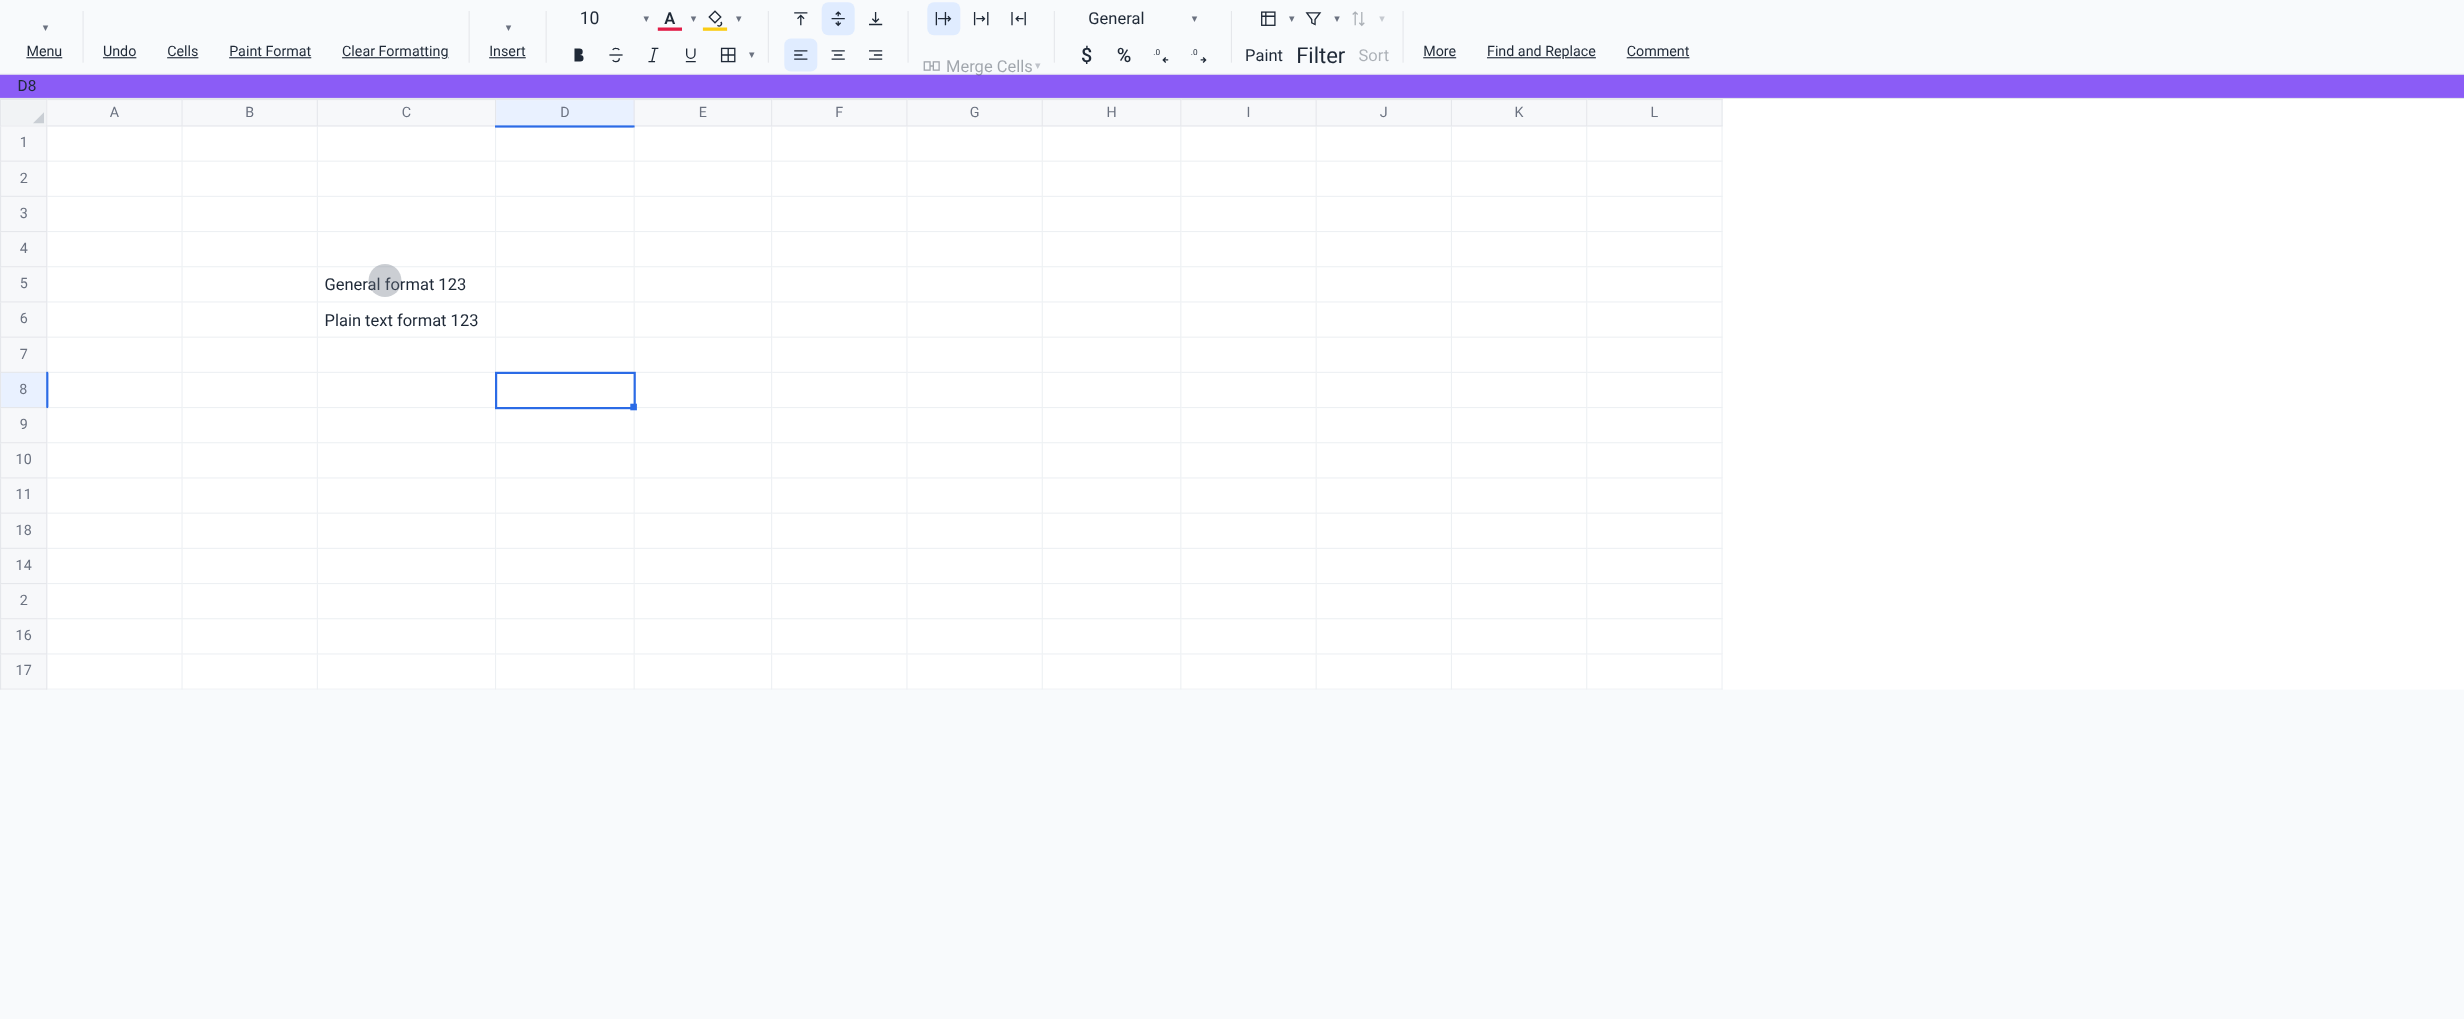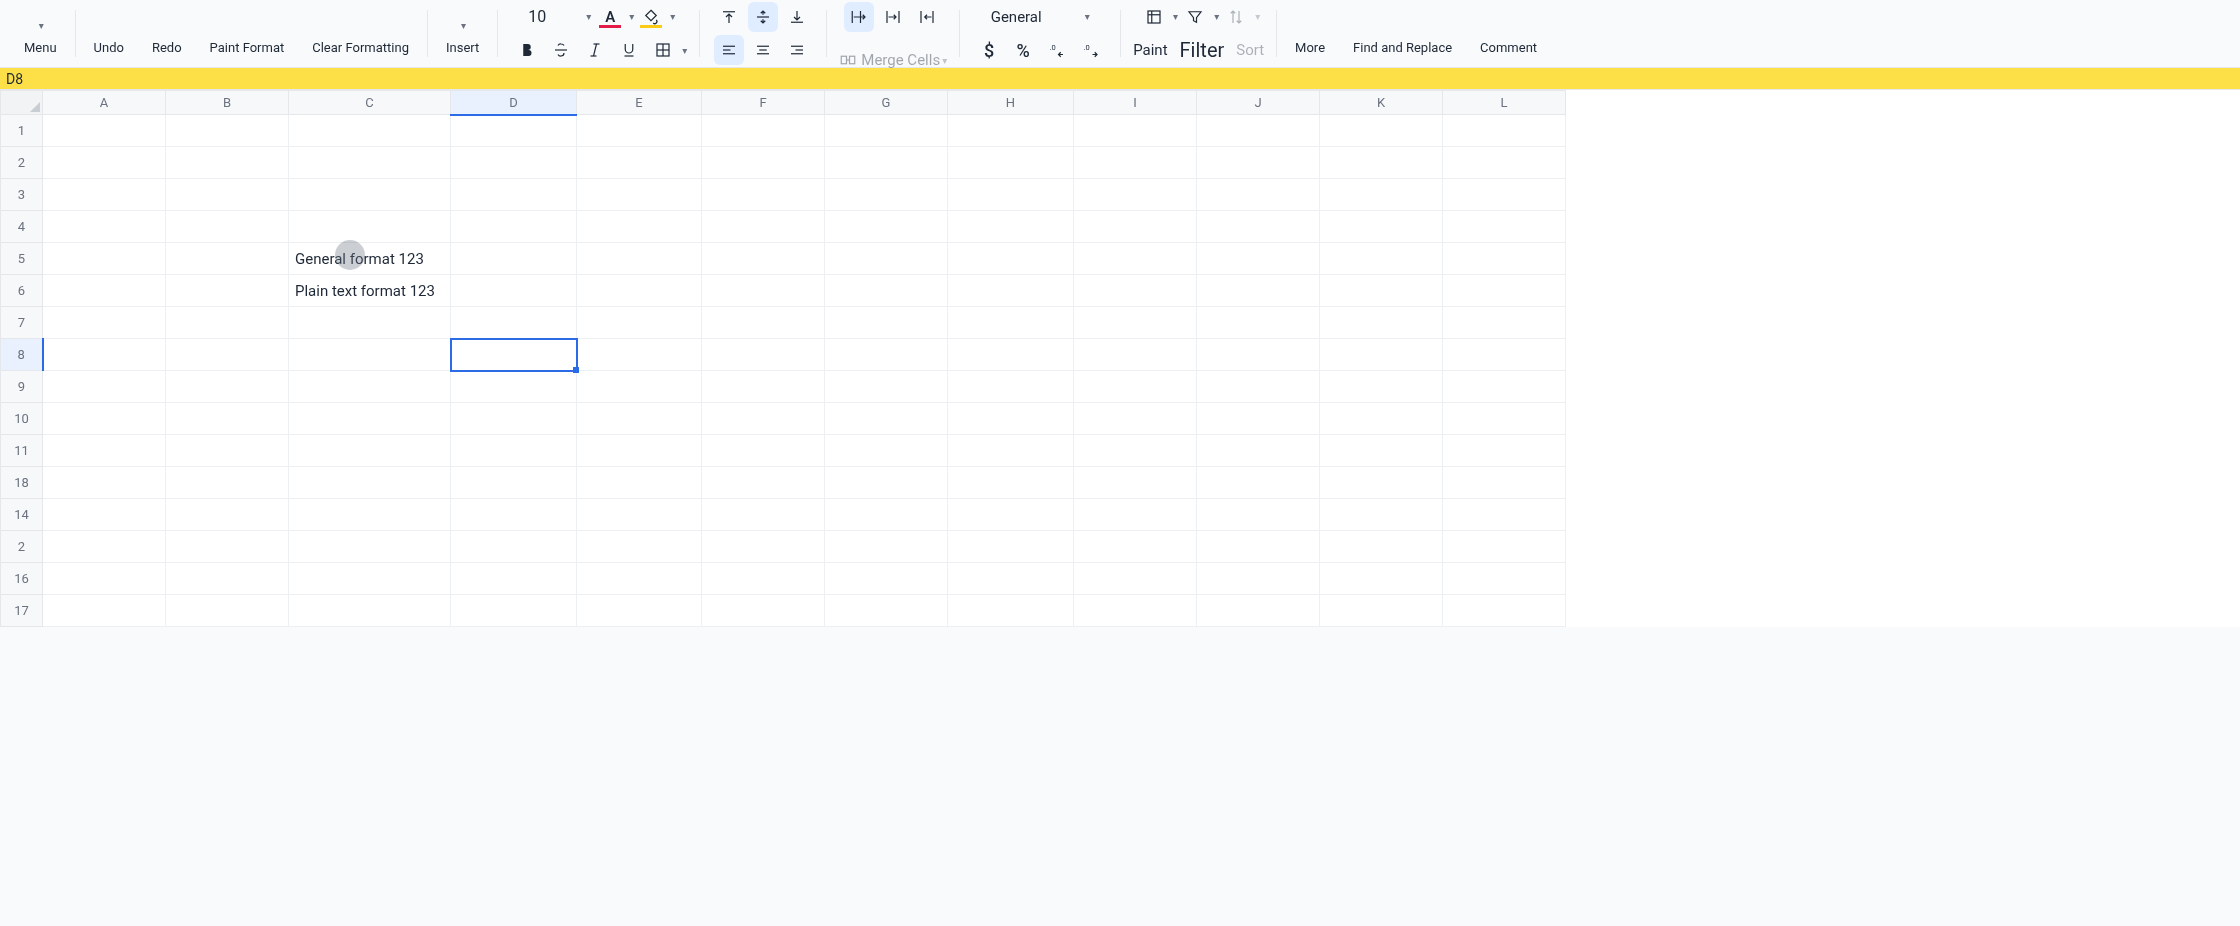--- a/index.html
+++ b/index.html
@@ -6,39 +6,39 @@
 body { background: #f8fafc; overflow: hidden; font-size: 14px; color: #1f2937; }
 
 .toolbar { display: flex; align-items: stretch; height: 68px; background: #f8fafc; border-bottom: 1px solid #e5e7eb; padding: 0 10px; }
 .toolbar-group { display: flex; flex-direction: column; align-items: center; justify-content: center; padding: 0 8px; position: relative; }
 .toolbar-group.double { flex-direction: column; justify-content: space-evenly; }
 .toolbar-group.double .row { display: flex; align-items: center; height: 34px; }
 .toolbar-sep { width: 1px; background: #e5e7eb; margin: 10px 4px; }
 
 .tool-btn { display: flex; flex-direction: column; align-items: center; justify-content: center; cursor: pointer; border-radius: 6px; padding: 3px 6px; }
 .tool-btn .icon { font-size: 20px; height: 26px; display:flex; align-items:center; justify-content:center; }
-.tool-btn .label { font-size: 13px; color: #1f2937; margin-top: 2px; }
+.tool-btn .label { font-size: 13px; color: #1f2937; margin-top: 2px; text-decoration: underline; }
 
 .icon-btn { width: 30px; height: 30px; display:flex; align-items:center; justify-content:center; border-radius:6px; cursor:pointer; margin: 0 2px;}
 .icon-btn.active { background: #e0ecff; }
 .icon-btn.disabled { opacity: 0.35; cursor: default; }
 .icon-btn svg { width: 18px; height: 18px; stroke: #1f2937; fill: none; stroke-width: 1.6; }
 .icon-btn svg.fill { fill: #1f2937; stroke: none; }
 .chev { font-size: 10px; color:#6b7280; margin-left:2px; }
 
 .fsize-box { display:flex; align-items:center; border:none; padding: 0 2px;}
 .fsize-input { width: 60px; border:none; background: transparent; font-size: 16px; text-align:left; padding:4px; outline:none; color:#1f2937;}
 
 .fmt-select { height: 28px; display:flex; align-items:center; padding: 0 8px; cursor:pointer; border-radius:6px; min-width: 115px; justify-content:space-between;}
 .fmt-select span:first-child { font-size: 15px; color:#1f2937; }
 
 .merge-group { display:flex; align-items:center; opacity:0.4; cursor:default;margin-top:20px;}
 .merge-group .lbl { font-size: 15px; color:#1f2937; margin-left:4px;}
 
-.namebox-row { display:flex; align-items:center; height: 22px; background: #fde047; border-bottom:1px solid #e5e7eb; }
+.namebox-row { display:flex; align-items:center; height: 22px; background: #8b5cf6; border-bottom:1px solid #e5e7eb;padding-left:10px; }
 .namebox { width: 42px; font-size: 14px; padding-left: 6px; color:#1f2937; }
 
 .sheet { position: relative; background:#fff; }
 .grid { border-collapse: collapse; table-layout: fixed; }
 .grid th.corner { width: 42px; height: 24px; background:#f1f3f5; border:1px solid #e5e7eb; position:relative;}
 .grid th.corner::after{ content:""; position:absolute; right:2px; bottom:2px; width:0;height:0;border-left:10px solid transparent; border-bottom:10px solid #c9ced4;}
 .grid th.col { height:24px; background:#f7f8fa; border:1px solid #e5e7eb; font-weight:400; color:#6b7280; font-size:13px; text-align:center; }
 .grid th.col.sel { background:#e9f1ff; border-bottom: 2px solid #2b6be6;}
 .grid th.row { width:42px; background:#f7f8fa; border:1px solid #e5e7eb; font-weight:400; color:#6b7280; font-size:13px; text-align:center; }
 .grid th.row.sel { background:#e9f1ff; border-right: 2px solid #2b6be6;}
@@ -91,21 +91,21 @@
   </div>
 
   <div class="toolbar-group">
     <div class="tool-btn">
       <span class="icon">
           <svg viewBox="0 0 24 24">
             <path d="M15 14l5-5-5-5"></path>
             <path d="M20 9H9a5 5 0 0 0 0 10h1"></path>
           </svg>
         </span>
-      <span class="label">Redo</span>
+      <span class="label">Cells</span>
     </div>
   </div>
 
   <div class="toolbar-group">
     <div class="tool-btn">
       <span class="icon">
           <svg viewBox="0 0 24 24">
             <rect x="4" y="3" width="14" height="6" rx="1"></rect>
             <path d="M18 6h3v6h-9v3"></path>
             <rect x="10" y="15" width="4" height="6"></rect>

